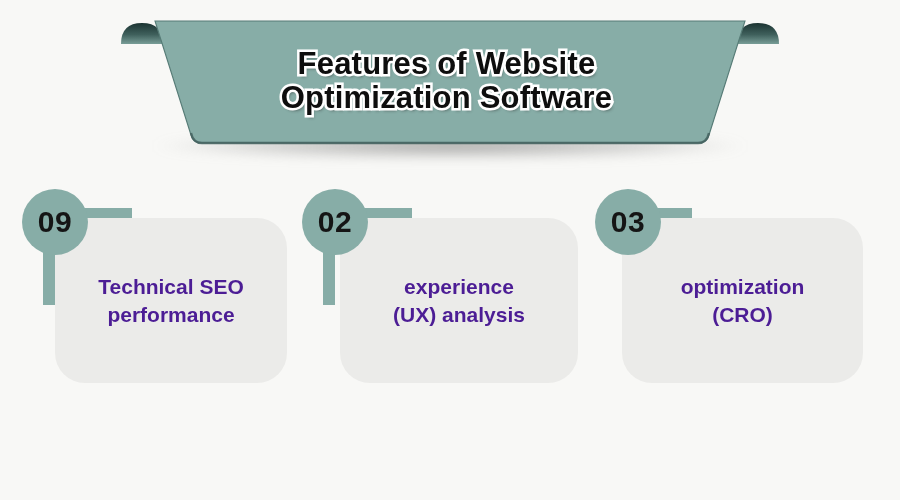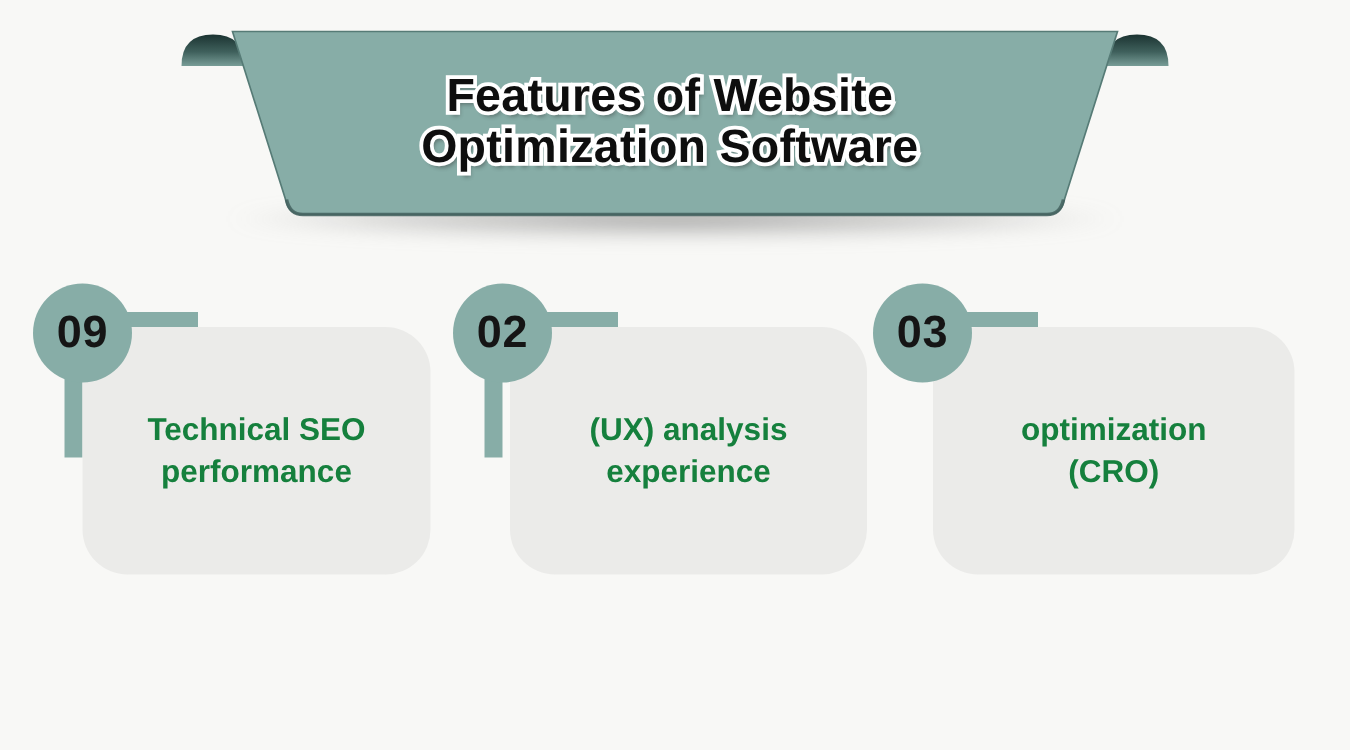--- a/index.html
+++ b/index.html
@@ -56,27 +56,27 @@
   .hbar{position:absolute;top:208px;width:52px;height:10px;background:var(--teal);z-index:1;}
   .vbar{position:absolute;top:222px;width:12px;height:83px;background:var(--teal);z-index:1;}
   .card{
     position:absolute;top:218px;height:165px;
     background:var(--card_bg);border-radius:30px;
     display:flex;align-items:center;justify-content:center;
     z-index:2;
   }
   .card-text{
     text-align:center;font-size:21px;line-height:28px;
-    font-weight:700;color:#15803d;
+    font-weight:700;color:#4c1d95;
   }
   .card-text span{display:block;}
 
   .g1 .badge{left:22px;}  .g1 .hbar{left:80px;}  .g1 .vbar{left:43px;}  .g1 .card{left:55px;width:232px;}
   .g2 .badge{left:302px;} .g2 .hbar{left:360px;} .g2 .vbar{left:323px;} .g2 .card{left:340px;width:238px;}
-  .g3 .badge{left:582px;} .g3 .hbar{left:640px;} .g3 .vbar{left:623px;} .g3 .card{left:622px;width:241px;}
+  .g3 .badge{left:595px;} .g3 .hbar{left:640px;} .g3 .vbar{left:623px;} .g3 .card{left:622px;width:241px;}
 </style>
 </head>
 <body>
 
 <div class="stage">
 
   <svg class="ribbon-svg" viewBox="0 0 900 170" aria-hidden="true">
     <defs>
       <linearGradient id="curlGrad" x1="0" y1="0" x2="0" y2="1">
         <stop offset="0%" stop-color="#1B3331"></stop>
@@ -119,22 +119,22 @@
     <div class="badge">
       <span>09</span>
     </div>
   </div>
 
   <div class="group g2">
     <div class="hbar"></div>
     <div class="vbar"></div>
     <div class="card">
       <div class="card-text">
+        <span>experience</span>
         <span>(UX) analysis</span>
-        <span>experience</span>
       </div>
     </div>
     <div class="badge">
       <span>02</span>
     </div>
   </div>
 
   <div class="group g3">
     <div class="hbar"></div>
     <div class="vbar"></div>

